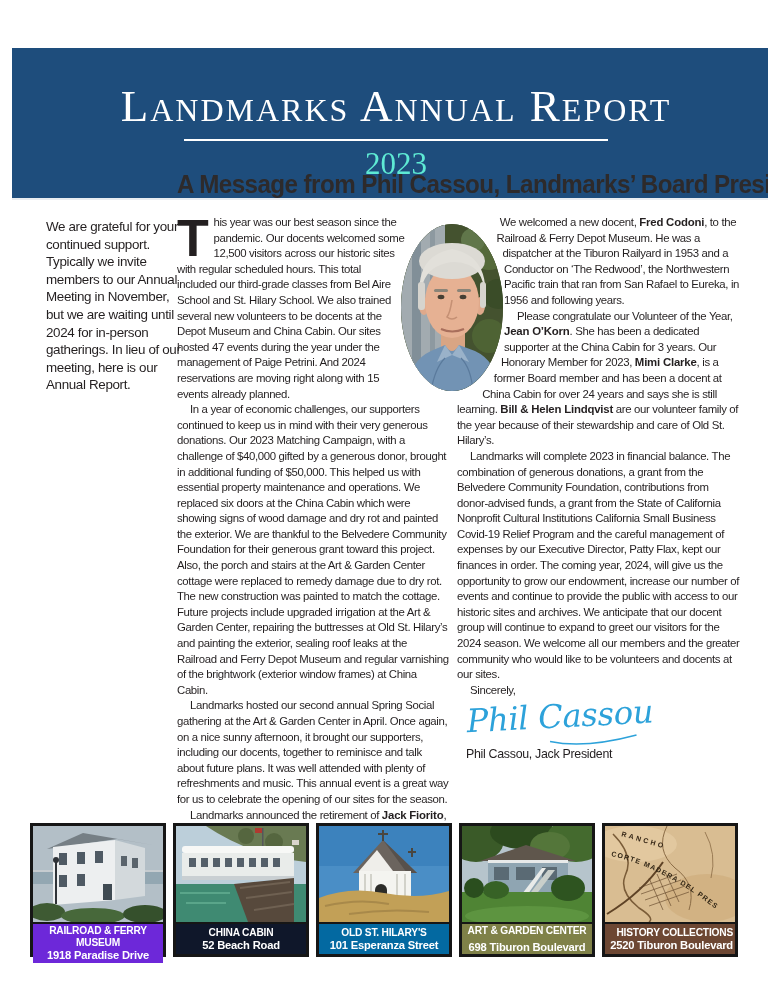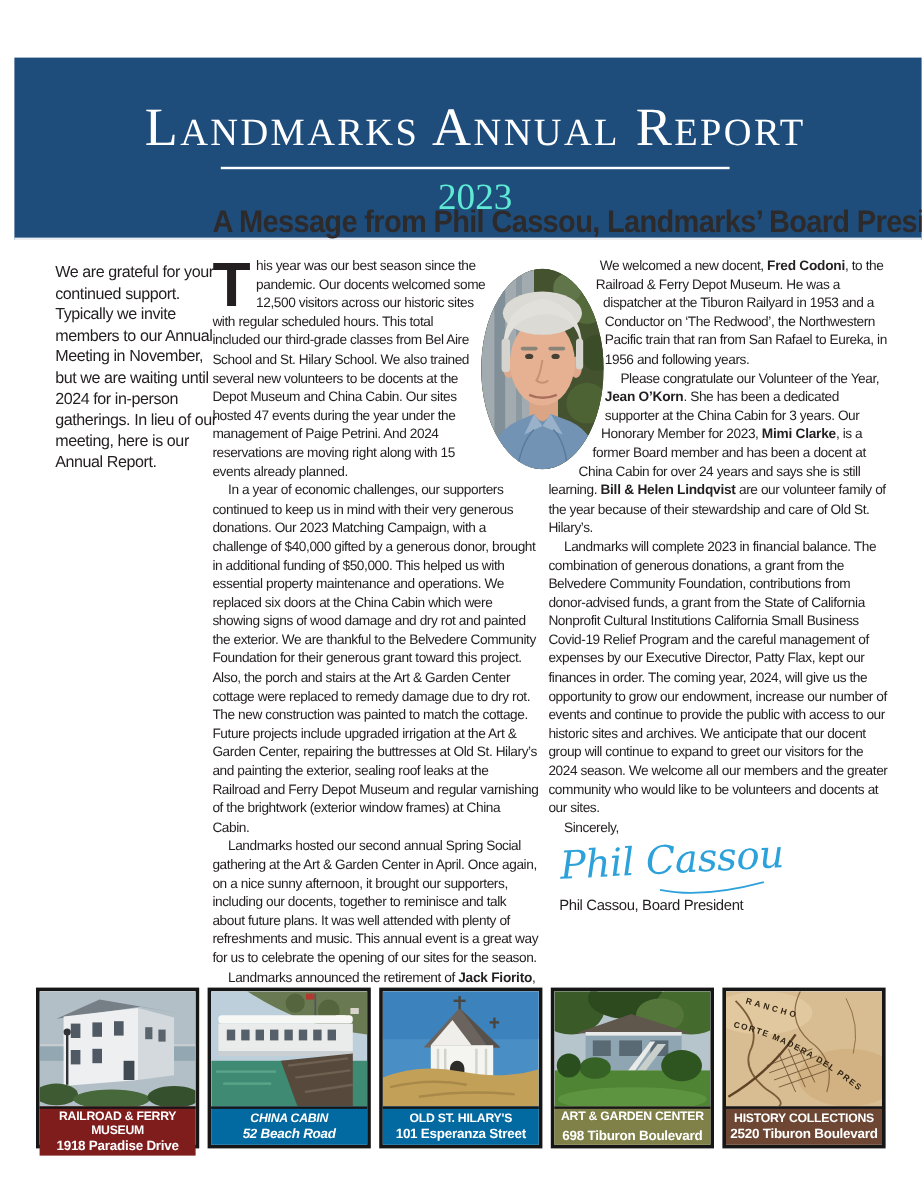--- a/index.html
+++ b/index.html
@@ -115,21 +115,21 @@
           <p class="indent"><span>Please congratulate our Volunteer of the Year, </span><b>Jean O’Korn</b><span>. She has been a dedicated supporter at the China Cabin for 3 years. Our Honorary Member for 2023, </span><b>Mimi Clarke</b><span>, is a former Board member and has been a docent at China Cabin for over 24 years and says she is still learning. </span><b>Bill &amp; Helen Lindqvist</b><span> are our volunteer family of the year because of their stewardship and care of Old St. Hilary’s.</span></p>
           <p class="indent"><span>Landmarks will complete 2023 in financial balance. The combination of generous donations, a grant from the Belvedere Community Foundation, contributions from donor-advised funds, a grant from the State of California Nonprofit Cultural Institutions California Small Business Covid-19 Relief Program and the careful management of expenses by our Executive Director, Patty Flax, kept our finances in order. The coming year, 2024, will give us the opportunity to grow our endowment, increase our number of events and continue to provide the public with access to our historic sites and archives. We anticipate that our docent group will continue to expand to greet our visitors for the 2024 season.  We welcome all our members and the greater community who would like to be volunteers and docents at our sites.</span></p>
           <p class="indent"><span>Sincerely,</span></p>
         </div>
       <div class="signature-wrap">
         <svg viewBox="0 0 210 50">
           <path d="M92,44 Q130,52 186,37" stroke="#2da2da" stroke-width="1.6" fill="none"></path>
           <text x="2" y="34" font-family="DejaVu Serif, serif" font-style="italic" font-size="35" fill="#2da2da" transform="rotate(-3 2 34)">Phil Cassou</text>
         </svg>
       </div>
-      <div class="sig-caption">Phil Cassou, Board President</div>
+      <div class="sig-caption">Phil Cassou, Jack President</div>
     </div>
 
     <div class="portrait">
       <svg viewBox="0 0 102 167">
         <rect width="102" height="167" fill="#44522f"></rect>
         <circle cx="88" cy="28" r="18" fill="#556a3a"></circle>
         <circle cx="97" cy="70" r="15" fill="#3a4c28"></circle>
         <circle cx="88" cy="112" r="17" fill="#4e6334"></circle>
         <circle cx="72" cy="16" r="12" fill="#60764a"></circle>
         <rect width="44" height="167" fill="#a2abb0"></rect>
@@ -176,21 +176,21 @@
           <rect x="70" y="58" width="9" height="16" fill="#3f4a52"></rect>
           <rect x="88" y="30" width="6" height="10" fill="#5a646c"></rect>
           <rect x="99" y="32" width="6" height="10" fill="#5a646c"></rect>
           <rect x="22" y="36" width="2" height="42" fill="#2f3338"></rect>
           <circle cx="23" cy="34" r="3" fill="#2f3338"></circle>
           <ellipse cx="14" cy="86" rx="18" ry="9" fill="#3e5a33"></ellipse>
           <ellipse cx="60" cy="90" rx="32" ry="8" fill="#47683a"></ellipse>
           <ellipse cx="112" cy="88" rx="22" ry="9" fill="#35502c"></ellipse>
         </svg>
       </div>
-      <div class="site-band" style="background-color: #7f1d1d;">
+      <div class="site-band" style="background-color: #6d28d9;">
         <div class="site-name">RAILROAD &amp; FERRY MUSEUM</div>
         <div class="site-addr">1918 Paradise Drive</div>
       </div>
     </div>
 
     <div class="site-card">
       <div class="site-photo">
         <svg viewBox="0 0 130 96" preserveAspectRatio="none">
           <rect width="130" height="96" fill="#bccfda"></rect>
           <path d="M30,0 H130 V36 Q75,30 30,0 Z" fill="#697a52"></path>
@@ -213,21 +213,21 @@
               <rect x="97" y="32" width="7" height="9"></rect>
           </g>
           <rect x="6" y="50" width="112" height="4" fill="#c9cfd2"></rect>
           <rect y="58" width="130" height="38" fill="#3f8a72"></rect>
           <rect x="4" y="66" width="50" height="2" fill="#5aa58a"></rect>
           <rect x="10" y="76" width="40" height="2" fill="#5aa58a"></rect>
           <polygon points="58,58 118,52 118,96 72,96" fill="#57493c"></polygon>
           <path d="M64,62 L114,56 M70,72 L116,66 M78,84 L118,78" stroke="#6f6152" stroke-width="2" fill="none"></path>
         </svg>
       </div>
-      <div class="site-band" style="background-color: #0369a1; font-style: italic;">
+      <div class="site-band" style="background-color: #0f172a;">
         <div class="site-name">CHINA CABIN</div>
         <div class="site-addr">52 Beach Road</div>
       </div>
     </div>
 
     <div class="site-card">
       <div class="site-photo">
         <svg viewBox="0 0 130 96" preserveAspectRatio="none">
           <rect width="130" height="96" fill="#4a8ec6"></rect>
           <rect width="130" height="40" fill="#3c82bd"></rect>
@@ -301,20 +301,20 @@
               <line x1="52" y1="48" x2="66" y2="80"></line>
             <line x1="60" y1="46" x2="74" y2="76"></line>
           </g>
           <path d="M2,88 Q38,66 58,36" stroke="#5f4326" stroke-width="2" fill="none"></path>
           <text x="16" y="10" transform="rotate(16 16 10)" font-size="7" font-weight="bold" letter-spacing="2.5" fill="#332414" font-family="Liberation Sans, sans-serif">RANCHO</text>
           <text font-size="7" font-weight="bold" letter-spacing="1.2" fill="#2f2414" font-family="Liberation Sans, sans-serif">
             <textPath href="#mapArc">CORTE MADERA DEL PRESIDIO</textPath>
           </text>
         </svg>
       </div>
-      <div class="site-band" style="background-color: rgb(109, 71, 51);">
+      <div class="site-band" style="background-color: rgb(109, 71, 51); align-items: flex-end;">
         <div class="site-name">HISTORY COLLECTIONS</div>
         <div class="site-addr">2520 Tiburon Boulevard</div>
       </div>
     </div>
 
   </div>
 </div>
 
 </body></html>

